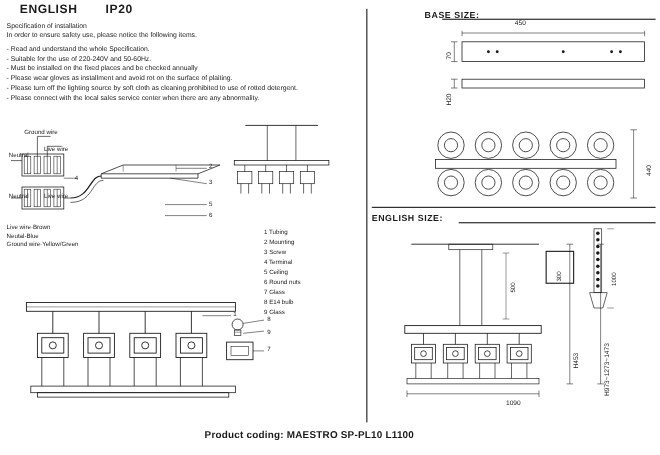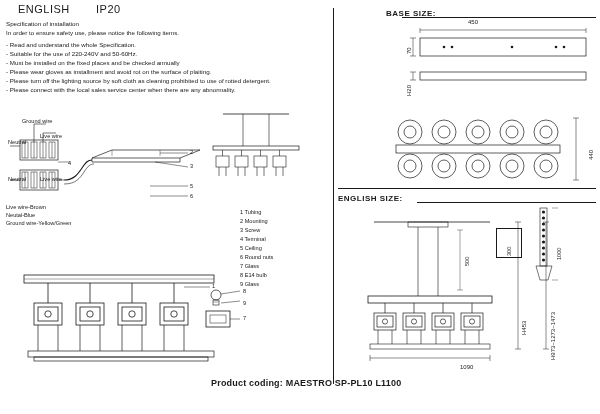--- a/index.html
+++ b/index.html
@@ -1,20 +1,20 @@
 <!DOCTYPE html>
 <html><head>
 <meta charset="utf-8">
 <style>
   html,body{margin:0;padding:0;background:#ffffff;}
   body{width:600px;height:414px;position:relative;overflow:hidden;
        font-family:"Liberation Sans",sans-serif;color:#1a1a1a;}
   .abs{position:absolute;}
   .t{position:absolute;white-space:nowrap;}
-  .hdr{font-size:11px;font-weight:normal;letter-spacing:.5px;padding-left:12px;}
+  .hdr{font-size:11px;font-weight:bold;letter-spacing:.5px;padding-left:12px;}
   .sub{font-size:6.2px;line-height:8.2px;}
   .tiny{font-size:5.6px;}
   .lbl{font-size:6px;}
   .secthead{font-size:8px;font-weight:bold;letter-spacing:.5px;}
   .vline{position:absolute;background:#1a1a1a;}
   .hline{position:absolute;background:#1a1a1a;}
   .rot90{transform:rotate(-90deg);transform-origin:0 0;}
   .lgd{font-size:5.6px;line-height:8.6px;}
   .code{font-size:9px;font-weight:bold;letter-spacing:.2px;}
   .box{position:absolute;border:1px solid #1a1a1a;box-sizing:border-box;}
@@ -355,13 +355,13 @@
   <line x1="186" y1="4" x2="186" y2="131" stroke="#1a1a1a" stroke-width="0.5"></line>
   <line x1="183" y1="4" x2="189" y2="4" stroke="#1a1a1a" stroke-width="0.5"></line>
   <line x1="183" y1="131" x2="189" y2="131" stroke="#1a1a1a" stroke-width="0.5"></line>
 </svg>
 
 <div class="t tiny rot90" style="left:464px;top:266px;">500</div>
 <div class="t lbl rot90" style="left:521px;top:335px;">H453</div>
 <div class="t lbl rot90" style="left:550px;top:360px;">H973~1273~1473</div>
 <div class="t lbl" style="left:460px;top:364px;">1090</div>
 
-<div class="t code" style="left:186px;top:378px;margin-left:25px;">Product coding: MAESTRO SP-PL10 L1100</div>
+<div class="t code" style="left:186px;top:390px;">Product coding: MAESTRO SP-PL10 L1100</div>
 
 </body></html>

